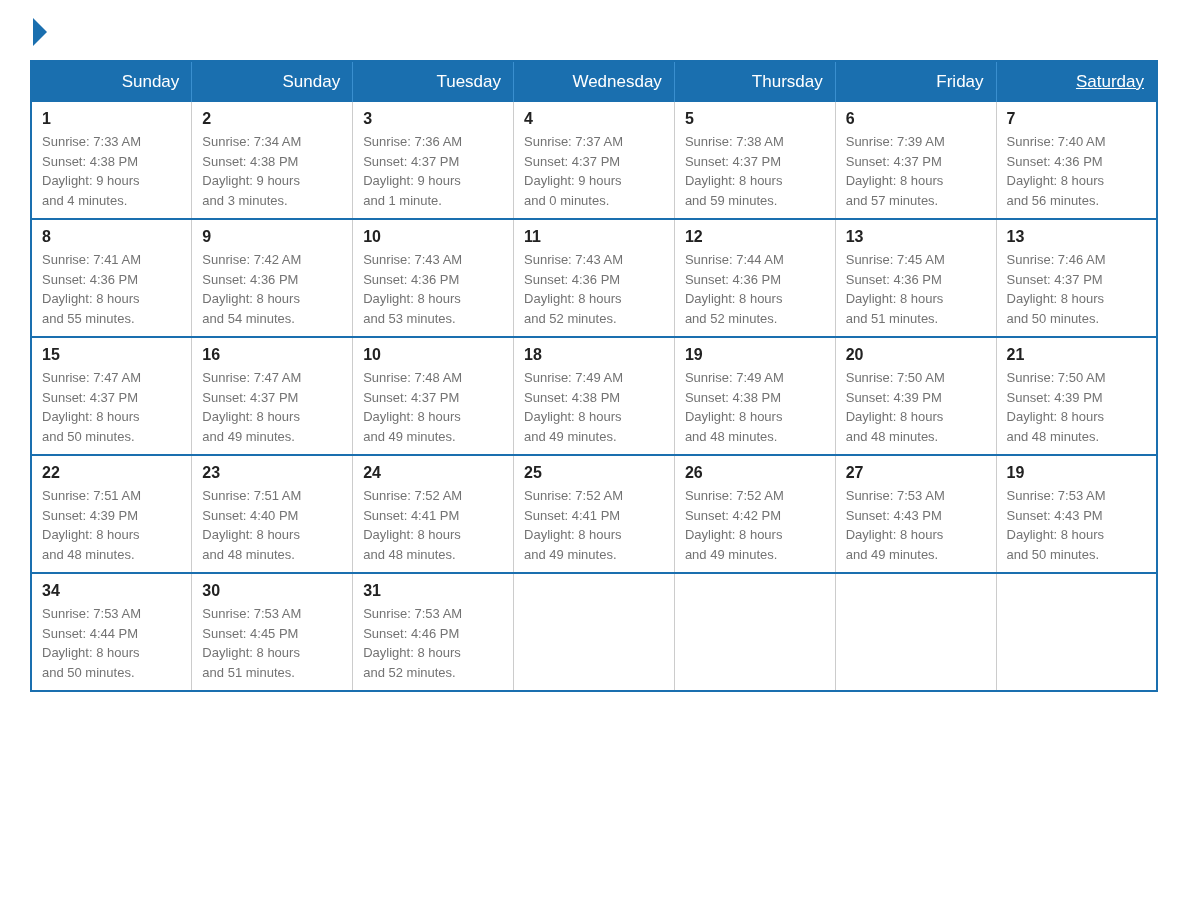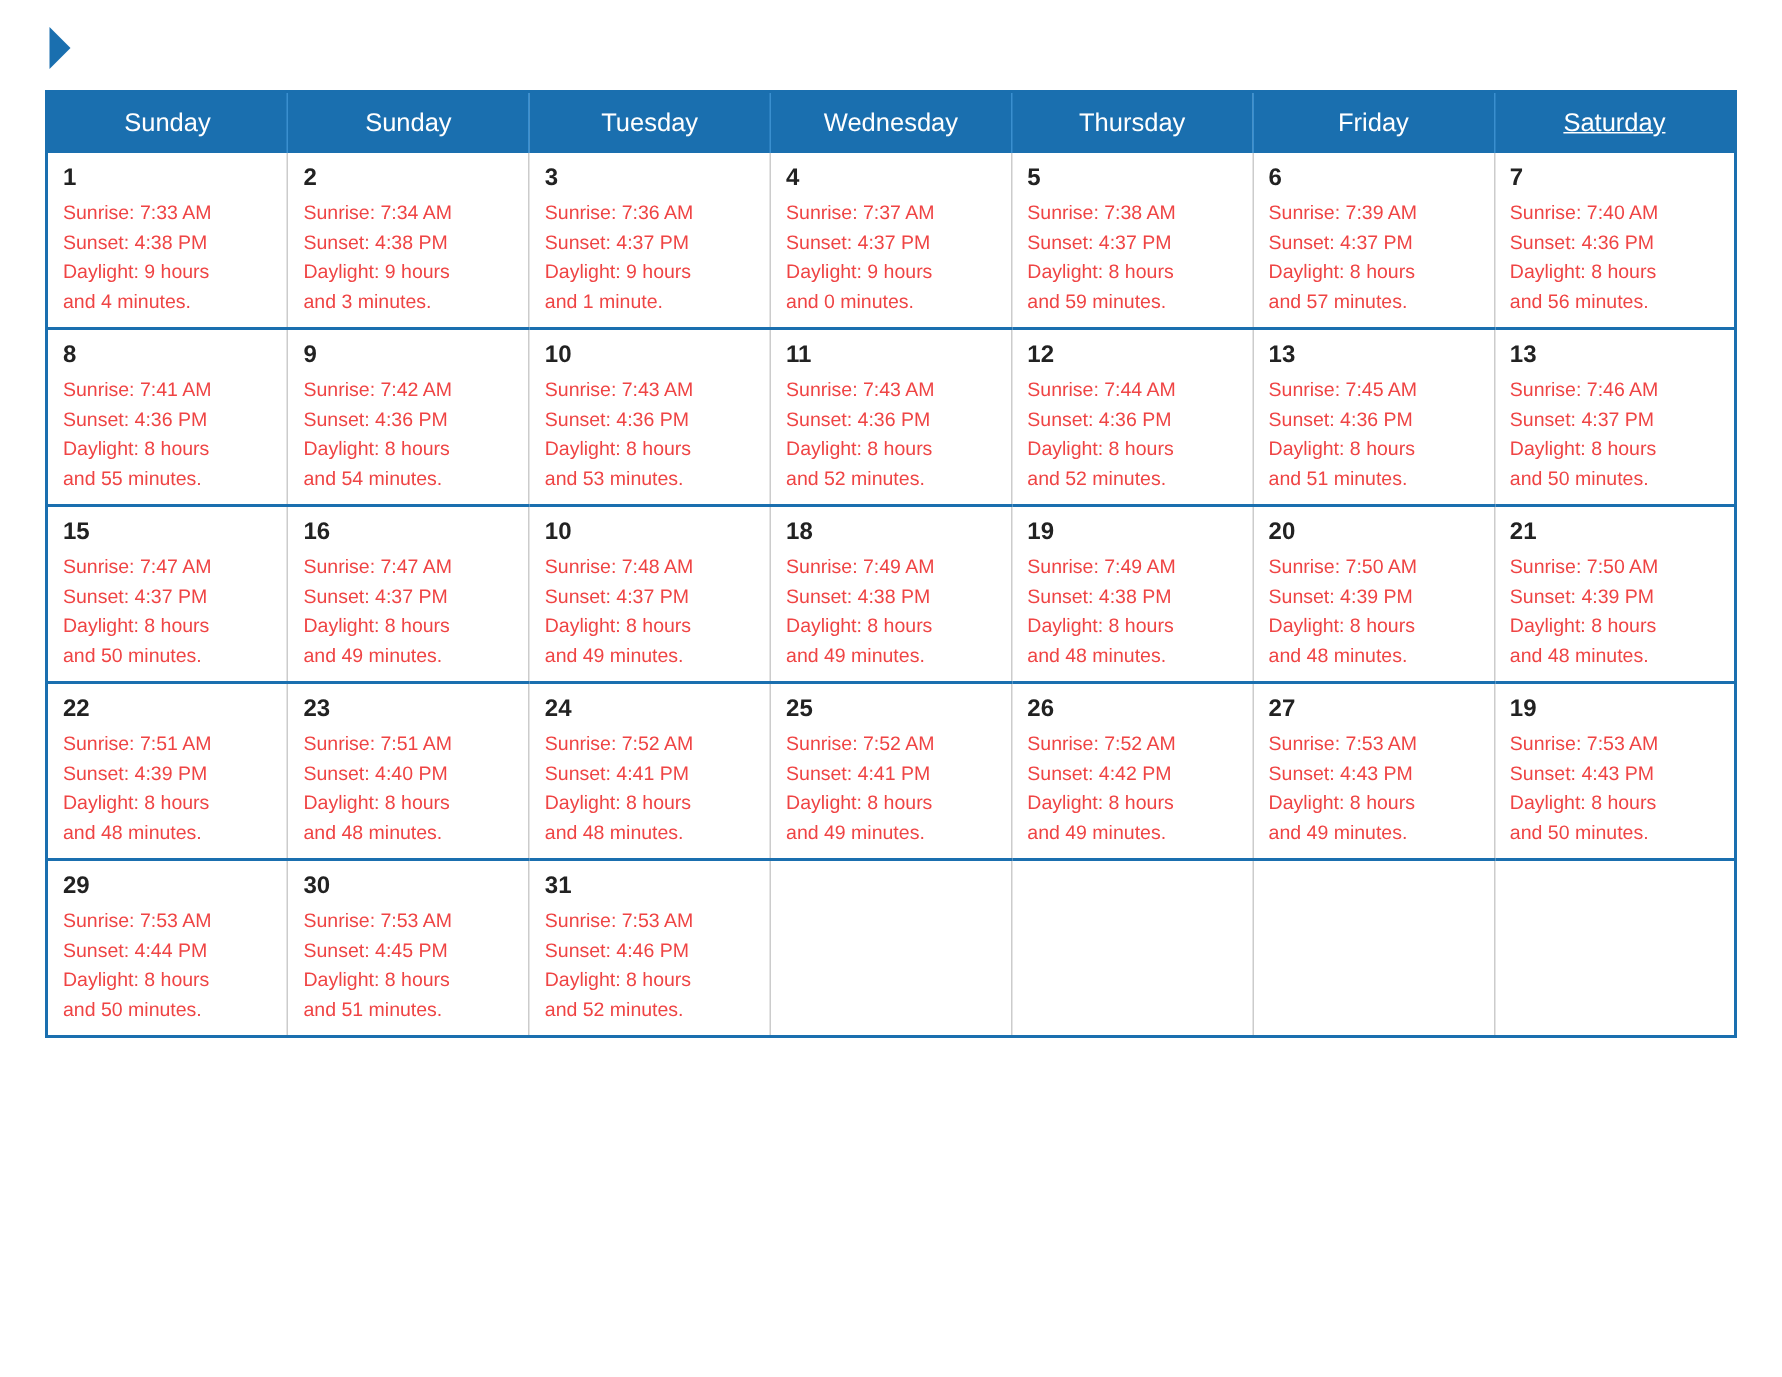--- a/index.html
+++ b/index.html
@@ -63,21 +63,21 @@
     }
     .calendar {
       width: 100%;
       border-collapse: collapse;
       border: 2px solid #1a6faf;
     }
     .calendar th {
       background-color: #1a6faf;
       color: white;
       padding: 10px 12px;
-      text-align: center;
+      text-align: right;
       font-size: 17px;
       font-weight: normal;
       border-right: 1px solid #3a8fcf;
       margin-left: 47px;
     }
     .calendar th:last-child {
       border-right: none;
       text-decoration: underline;
     }
     .calendar td {
@@ -98,21 +98,21 @@
     }
     .day-number {
       font-size: 16px;
       font-weight: bold;
       color: #222;
       display: block;
       margin-bottom: 4px;
     }
     .day-info {
       font-size: 13px;
-      color: #ef4444;
+      color: #737373;
       line-height: 1.5;
     }
     .empty-cell {
       background: #fff;
     }
   </style>
 </head>
 <body>
 
 <div class="header">
@@ -313,21 +313,21 @@
         </td>
         <td>
           <span class="day-number">19</span>
           <div class="day-info">
             Sunrise: 7:53 AM<br>Sunset: 4:43 PM<br>Daylight: 8 hours<br>and 50 minutes.
           </div>
         </td>
       </tr>
       <tr>
         <td>
-          <span class="day-number">29</span>
+          <span class="day-number">34</span>
           <div class="day-info">
             Sunrise: 7:53 AM<br>Sunset: 4:44 PM<br>Daylight: 8 hours<br>and 50 minutes.
           </div>
         </td>
         <td>
           <span class="day-number">30</span>
           <div class="day-info">
             Sunrise: 7:53 AM<br>Sunset: 4:45 PM<br>Daylight: 8 hours<br>and 51 minutes.
           </div>
         </td>

